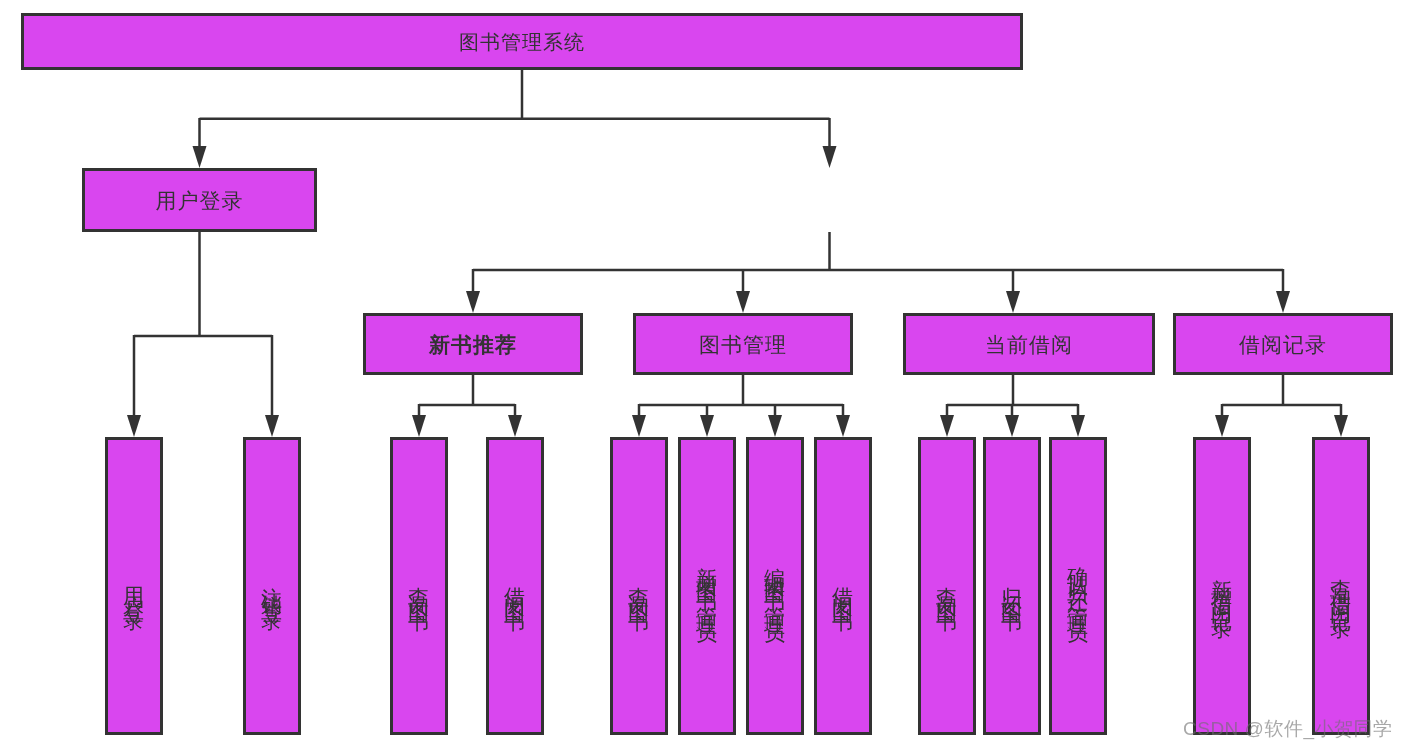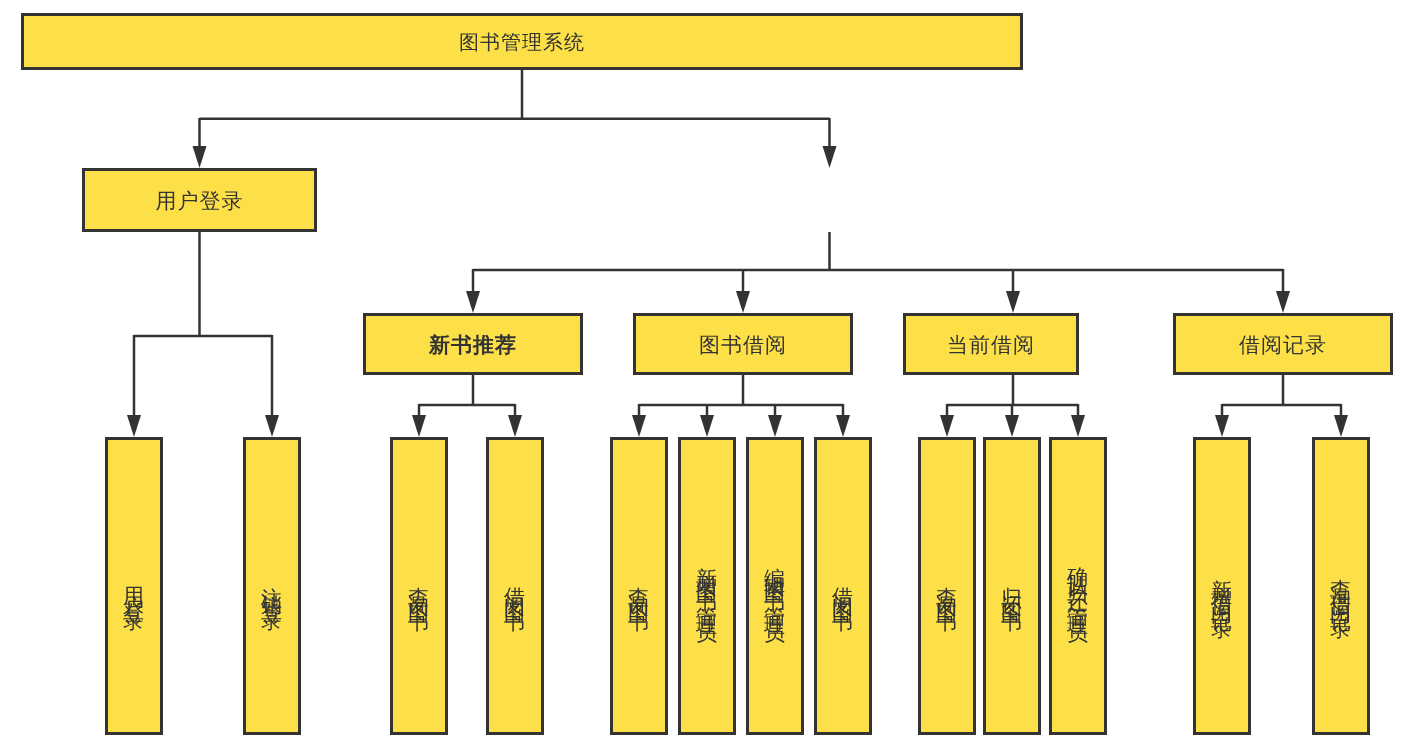--- a/index.html
+++ b/index.html
@@ -18,21 +18,21 @@
   #wires {
     position: absolute;
     left: 0; top: 0;
     width: 1405px;
     height: 747px;
     pointer-events: none;
   }
   .node {
     position: absolute;
     box-sizing: border-box;
-    background: #fde047;
+    background: #d946ef;
     border: 3px solid #333333;
     color: #333333;
     display: flex;
     align-items: center;
     justify-content: center;
     text-align: center;
   }
   .h-node {
     font-size: 21px;
     letter-spacing: 1px;
@@ -141,23 +141,23 @@
   </div>
 
   <div class="node h-node" style="left:82px; top:168px; width:235px; height:64px;">
     <span>用户登录</span>
   </div>
 
   <div class="node h-node" style="left:363px; top:313px; width:220px; height:62px;font-weight:bold;">
     <span>新书推荐</span>
   </div>
   <div class="node h-node" style="left:633px; top:313px; width:220px; height:62px;">
-    <span>图书借阅</span>
-  </div>
-  <div class="node h-node" style="left:903px; top:313px; width:176px; height:62px;">
+    <span>图书管理</span>
+  </div>
+  <div class="node h-node" style="left:903px; top:313px; width:252px; height:62px;">
     <span>当前借阅</span>
   </div>
   <div class="node h-node" style="left:1173px; top:313px; width:220px; height:62px;">
     <span>借阅记录</span>
   </div>
 
   <div class="node v-node" style="left:105px;">
     <span class="vtext">用户登录</span>
   </div>
   <div class="node v-node" style="left:243px;">
@@ -190,14 +190,15 @@
   <div class="node v-node" style="left:1049px;">
     <span class="vtext">确认归还（管理员）</span>
   </div>
   <div class="node v-node" style="left:1193px;">
     <span class="vtext">新增借阅记录</span>
   </div>
   <div class="node v-node" style="left:1312px;">
     <span class="vtext">查询借阅记录</span>
   </div>
 
+  <div id="watermark">CSDN @软件_小贺同学</div>
 
 </div>
 
 </body></html>

